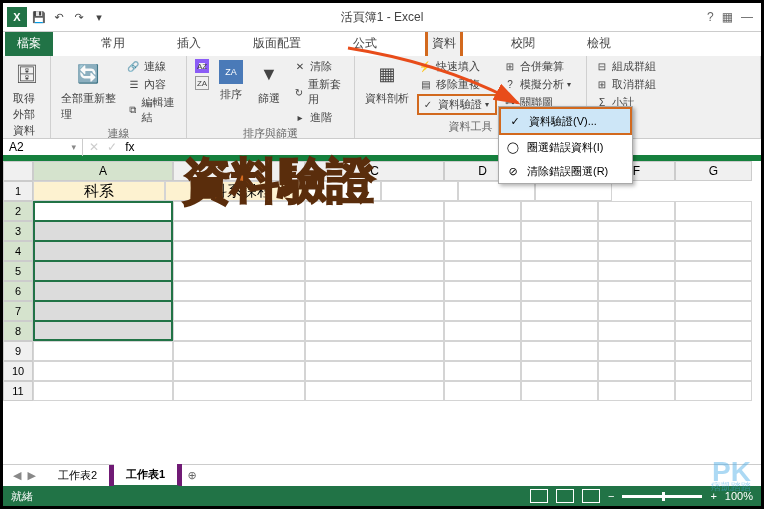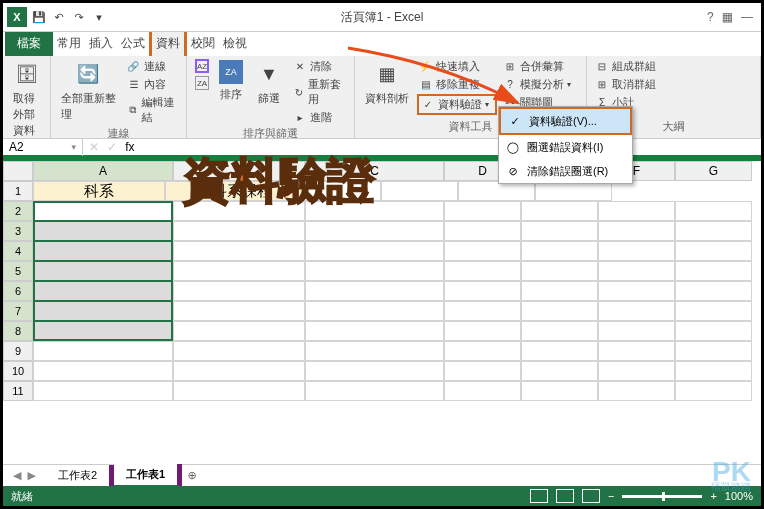--- a/index.html
+++ b/index.html
@@ -6,21 +6,21 @@
 body { width: 764px; height: 509px; border: 3px solid #000; background: #fff; overflow: hidden; position: relative; }
 
 .titlebar { height: 29px; background: #fff; display: flex; align-items: center; border-bottom: 1px solid #ccc; position: relative; }
 .qat { display: flex; align-items: center; gap: 4px; padding-left: 4px; }
 .qat-icon { width: 16px; height: 16px; display: inline-flex; align-items: center; justify-content: center; font-size: 11px; color: #444; }
 .excel-logo { width: 20px; height: 20px; background: #217346; color: #fff; font-size: 11px; font-weight: bold; display: flex; align-items: center; justify-content: center; }
 .title-text { position: absolute; left: 50%; transform: translateX(-50%); font-size: 12px; color: #444; }
 .window-controls { margin-left: auto; display: flex; gap: 8px; padding-right: 8px; }
 .window-controls span { font-size: 12px; color: #666; cursor: default; }
 
-.ribbon-tabs { height: 24px; display: flex; align-items: flex-end; background: #fff; padding-left: 2px; }
+.ribbon-tabs { height: 24px; display: flex; align-items: flex-end; background: #fff; padding-left: 2px; gap: 44px; }
 .file-tab { background: #217346; color: #fff; padding: 4px 12px; font-size: 12px; }
 .tab { padding: 4px 4px; font-size: 12px; color: #444; cursor: default; }
 .tab.active { border: 3px solid #d2691e; border-bottom: none; background: #f0f0f0; }
 
 .ribbon { height: 83px; background: #f0f0f0; border-bottom: 1px solid #ccc; display: flex; font-size: 11px; color: #444; }
 .group { border-right: 1px solid #d0d0d0; padding: 2px 6px; display: flex; flex-direction: column; position: relative; }
 .group-label { text-align: center; font-size: 11px; color: #666; margin-top: auto; padding-bottom: 2px; }
 .group-body { display: flex; gap: 4px; flex: 1; }
 .btn-big { display: flex; flex-direction: column; align-items: center; gap: 2px; padding: 2px 4px; cursor: default; }
 .btn-big .icon { width: 28px; height: 28px; display: flex; align-items: center; justify-content: center; font-size: 18px; }
@@ -98,20 +98,21 @@
     <span>?</span>
     <span>▦</span>
     <span>—</span>
   </div>
 </div>
 
 <div class="ribbon-tabs">
   <div class="file-tab">檔案</div>
   <div class="tab">常用</div>
   <div class="tab">插入</div>
+  <div class="tab">版面配置</div>
   <div class="tab">公式</div>
   <div class="tab active">資料</div>
   <div class="tab">校閱</div>
   <div class="tab">檢視</div>
 </div>
 
 <div class="ribbon">
   <div class="group" style="width:48px">
     <div class="group-body">
       <div class="btn-big">
@@ -143,21 +144,21 @@
           </div>
       </div>
     </div>
     <div class="group-label">連線</div>
   </div>
 
   <div class="group" style="width:168px">
     <div class="group-body">
       <div class="btn-small-list">
         <div class="btn-small">
-            <span class="icon" style="border:2px solid #8b5cf6;font-size:8px">AZ</span>
+            <span class="icon" style="border:4px solid #8b5cf6;font-size:8px">AZ</span>
           </div>
         <div class="btn-small">
             <span class="icon" style="border:1px solid #999;font-size:8px">ZA</span>
           </div>
       </div>
       <div class="btn-big">
         <span class="icon" style="background:#4a7ab8;color:#fff;font-size:9px;width:24px;height:24px">ZA</span>
         <span class="label">排序</span>
       </div>
       <div class="btn-big">
@@ -232,21 +233,20 @@
         <div class="btn-small">
             <span class="icon">⊞</span>
             <span>取消群組</span>
           </div>
         <div class="btn-small">
             <span class="icon">Σ</span>
             <span>小計</span>
           </div>
       </div>
     </div>
-    <div class="group-label">大綱</div>
   </div>
 </div>
 
 <div class="dropdown-menu">
   <div class="dropdown-item highlighted">
     <span class="icon">✓</span>
     <span>資料驗證(V)...</span>
   </div>
   <div class="dropdown-item">
     <span class="icon">◯</span>

